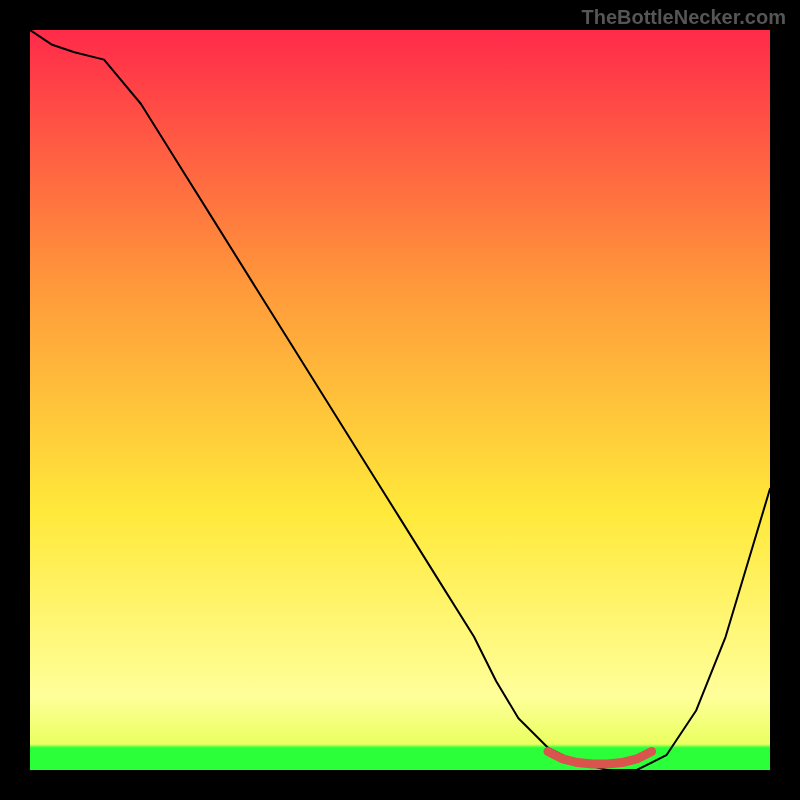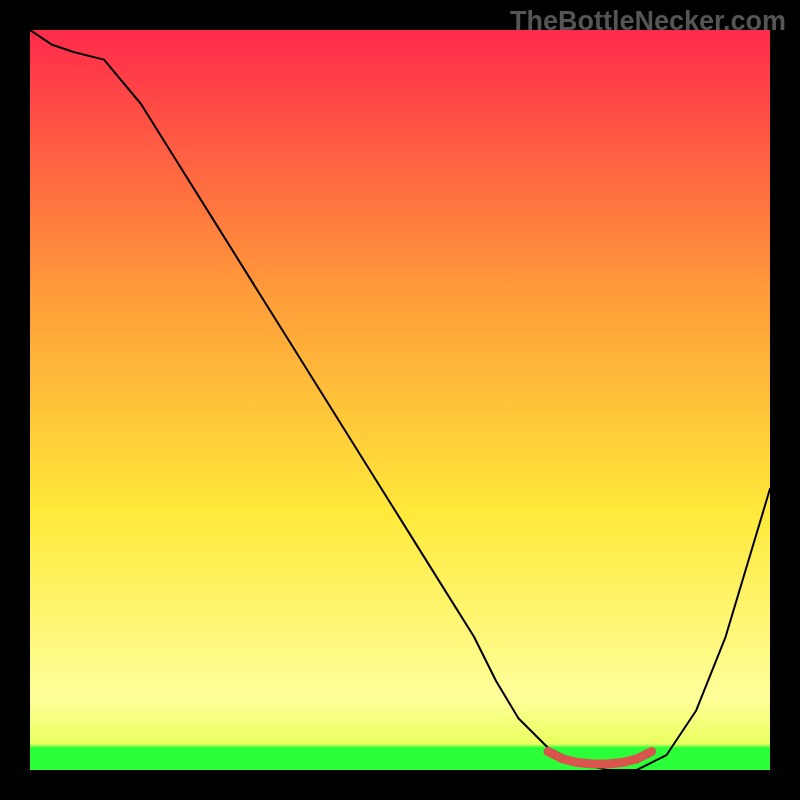--- a/index.html
+++ b/index.html
@@ -15,21 +15,21 @@
     width: 800px;
     height: 800px;
     position: relative;
     background: #000;
   }
   .watermark {
     position: absolute;
     top: 6px;
     right: 14px;
     color: #555;
-    font-size: 27px;
+    font-size: 20px;
     font-weight: bold;
     z-index: 10;
     margin-left: 40px;
   }
   .plot-area {
     position: absolute;
     left: 30px;
     top: 30px;
     width: 740px;
     height: 740px;

